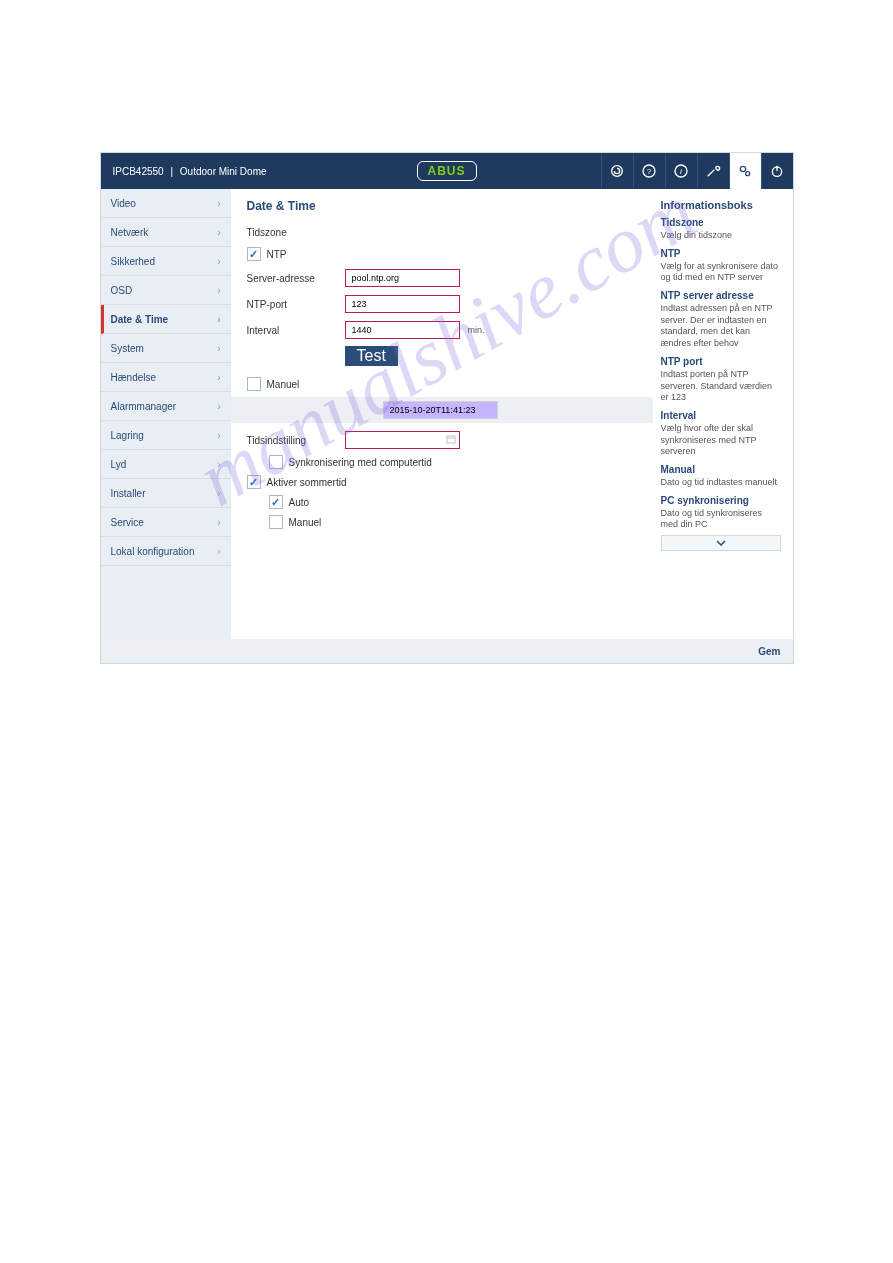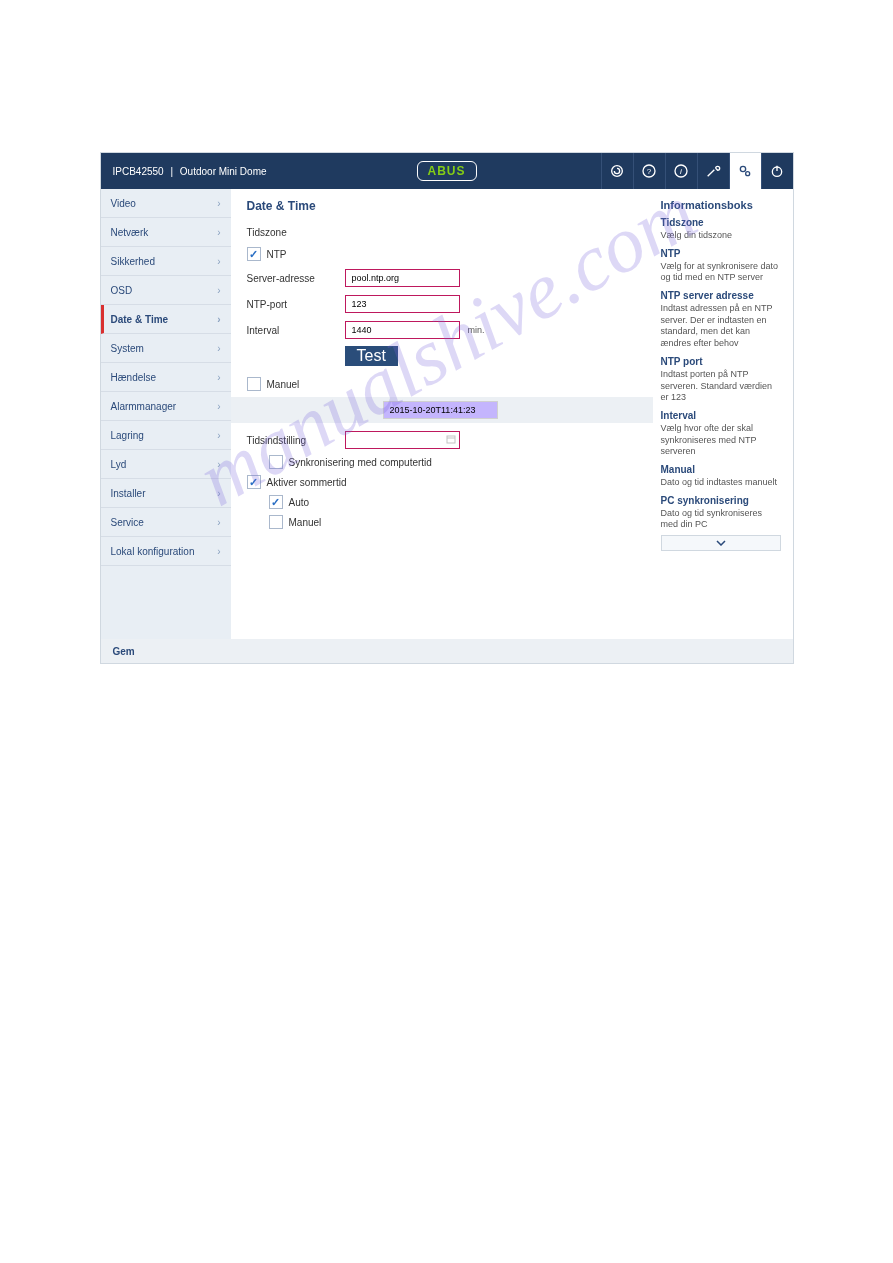--- a/index.html
+++ b/index.html
@@ -37,21 +37,21 @@
 .chk-row { display:flex; align-items:center; font-size:10px; margin-bottom:6px;}
 .highlight-row { background:#ecf0f4; padding:4px 0; margin: 4px -12px 6px -16px; display:flex; align-items:center; padding-left:16px;}
 .highlight-row .row-label{width:98px;}
 .unit { font-size:9px; color:#555; margin-left:4px;}
 .indent { padding-left:22px;}
 .info { width:120px; font-size:9px; color:#333;}
 .info h3 { color:#2b4a7a; font-size:11px; font-weight:bold; margin-bottom:6px;}
 .info h4 { color:#2b4a7a; font-size:10px; font-weight:bold; margin-top:6px; margin-bottom:2px;}
 .info p { font-size:9px; line-height:1.3; margin-bottom:2px; color:#555;}
 .expand-btn { width:100%; height:16px; border:1px solid #d0d8e0; background:#f5f8fb; display:flex; align-items:center; justify-content:center; color:#2b4a7a; cursor:pointer; margin-top:4px;}
-.footer { background:#ecf0f4; padding:6px 12px; }
+.footer { background:#ecf0f4; padding:6px 12px; text-align:right; }
 .footer-btn { color:#2b4a7a; font-size:10px; font-weight:bold; cursor:pointer; }
 .watermark { position:absolute; top:300px; left:50%; transform:translate(-50%,0) rotate(-30deg); font-size:80px; color:rgba(120,100,220,0.25); font-family: serif; font-style:italic; pointer-events:none; white-space:nowrap; z-index:100;}
 .date-input-wrap{position:relative; display:inline-block;}
 .date-icon{position:absolute; right:4px; top:3px; width:10px; height:10px; opacity:0.5;}
 </style>
 </head>
 <body>
 
 <div class="page">
   <div class="watermark">manualshive.com</div>

